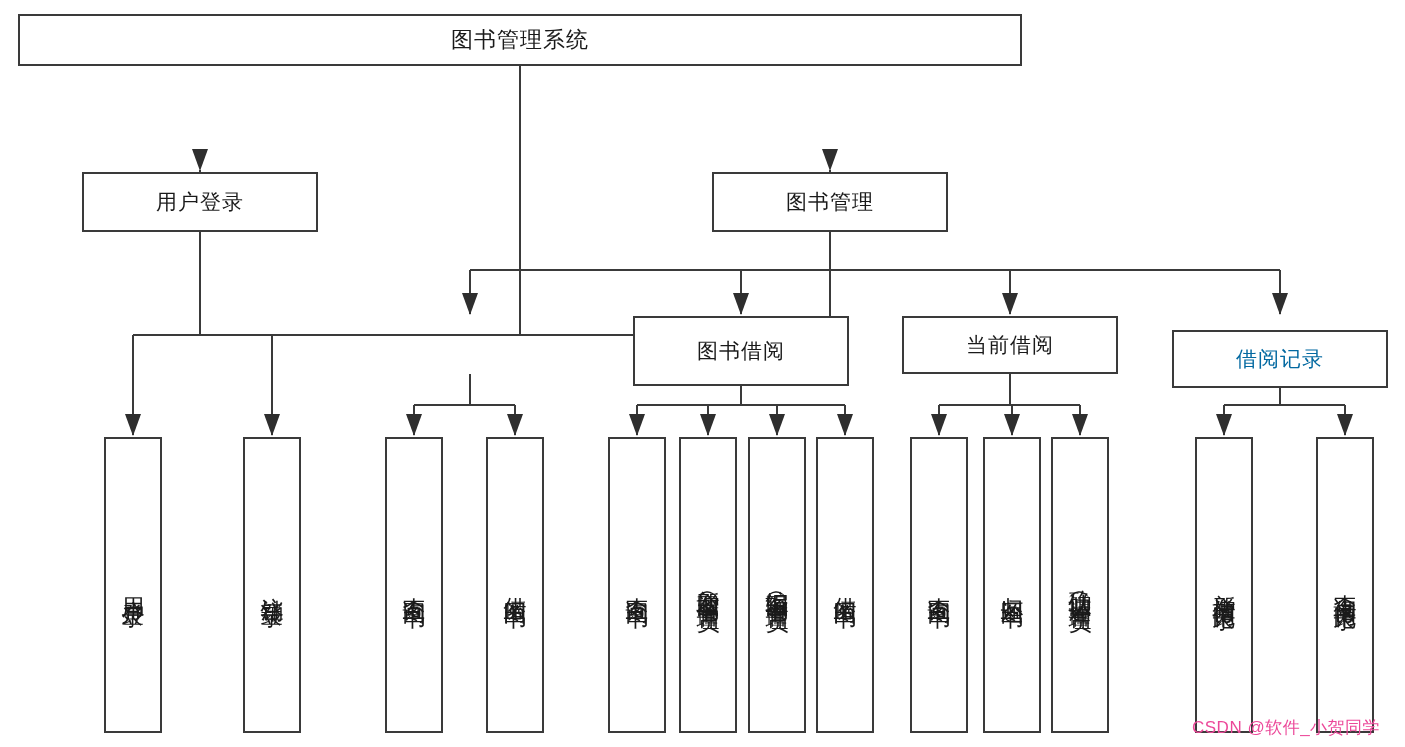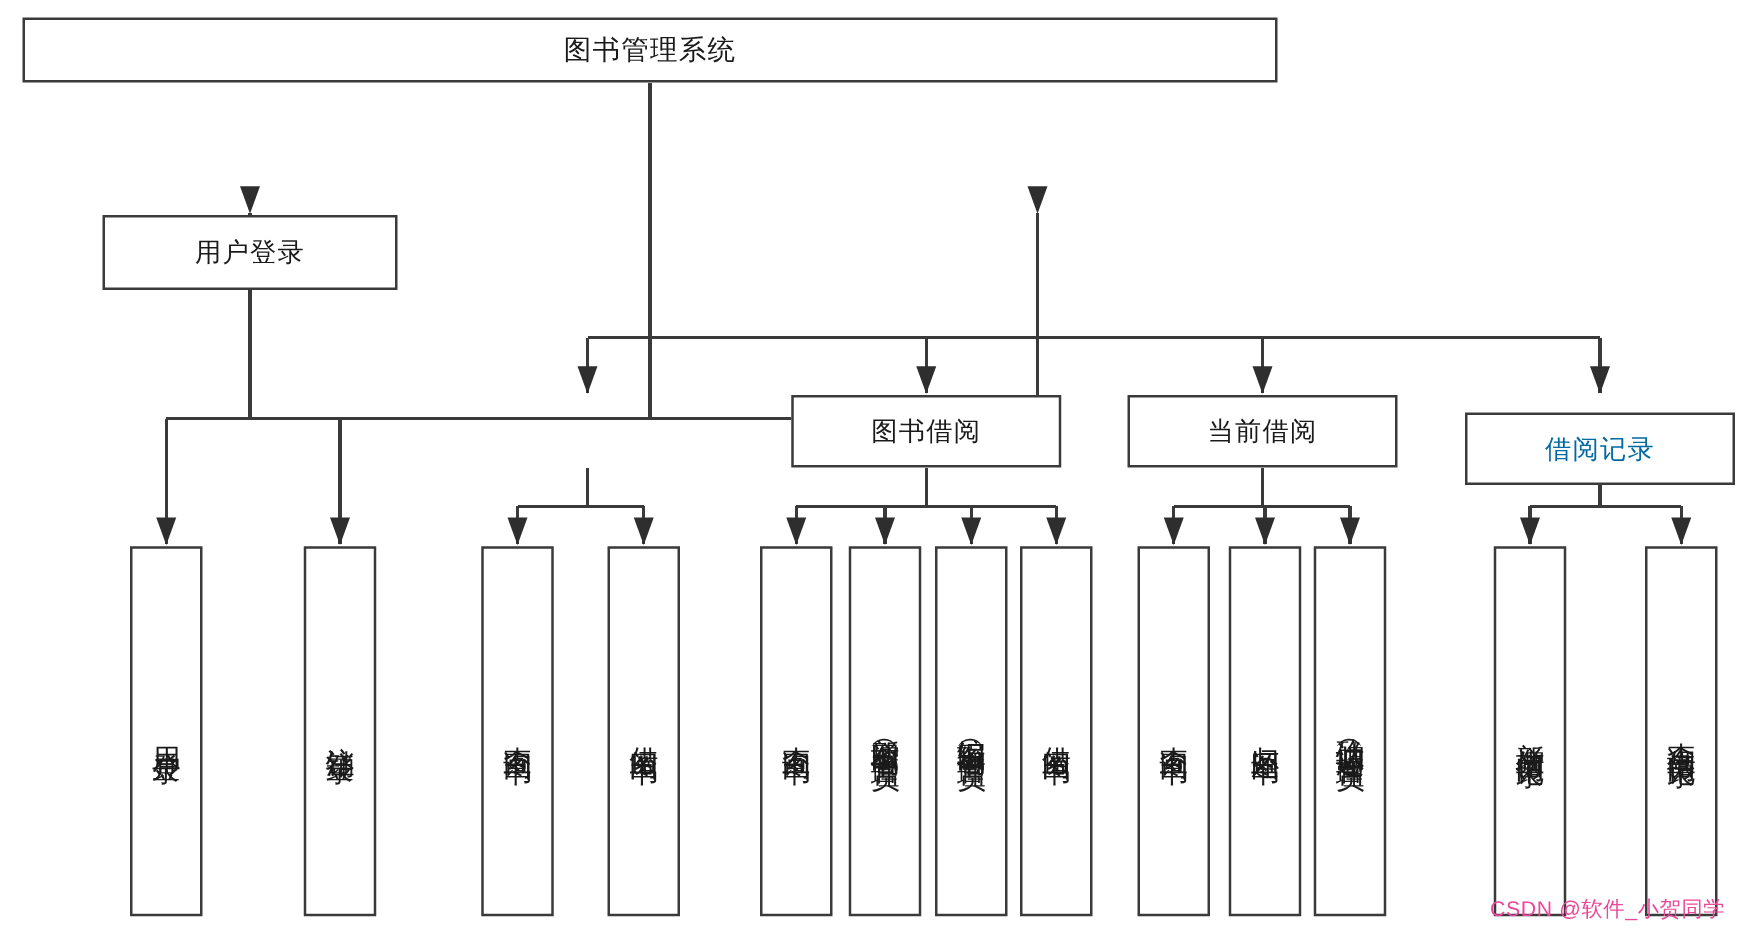--- a/index.html
+++ b/index.html
@@ -126,22 +126,25 @@
       <path d="M 1337 414 L 1353 414 L 1345 436 Z" fill="#2e2e2e"></path>
     </svg>
 
   <div class="node root h" style="left: 18px; top: 14px; width: 1004px; height: 52px; border-color: rgb(58, 58, 58); color: rgb(26, 26, 26);">
       <span>图书管理系统</span>
     </div>
 
   <div class="node h" style="left: 82px; top: 172px; width: 236px; height: 60px; border-color: rgb(58, 58, 58); color: rgb(26, 26, 26);">
       <span>用户登录</span>
     </div>
+  <div class="node h" style="left: 712px; top: 172px; width: 236px; height: 60px; border-color: rgb(58, 58, 58); color: rgb(26, 26, 26);">
+      <span>图书管理</span>
+    </div>
 
-  <div class="node h" style="left: 633px; top: 316px; width: 216px; height: 58px; border-color: rgb(58, 58, 58); color: rgb(26, 26, 26);">
+  <div class="node h" style="left: 633px; top: 316px; width: 216px; height: 70px; border-color: rgb(58, 58, 58); color: rgb(26, 26, 26);">
       <span>图书借阅</span>
     </div>
   <div class="node h" style="left: 902px; top: 316px; width: 216px; height: 58px; border-color: rgb(58, 58, 58); color: rgb(26, 26, 26);">
       <span>当前借阅</span>
     </div>
   <div class="node h" style="left: 1172px; top: 316px; width: 216px; height: 58px; border-color: rgb(58, 58, 58); color: #0369a1; margin-top: 14px;">
       <span>借阅记录</span>
     </div>
 
   <div class="node v" style="left: 104px; top: 437px; width: 58px; height: 296px; border-color: rgb(58, 58, 58); color: rgb(26, 26, 26);">

